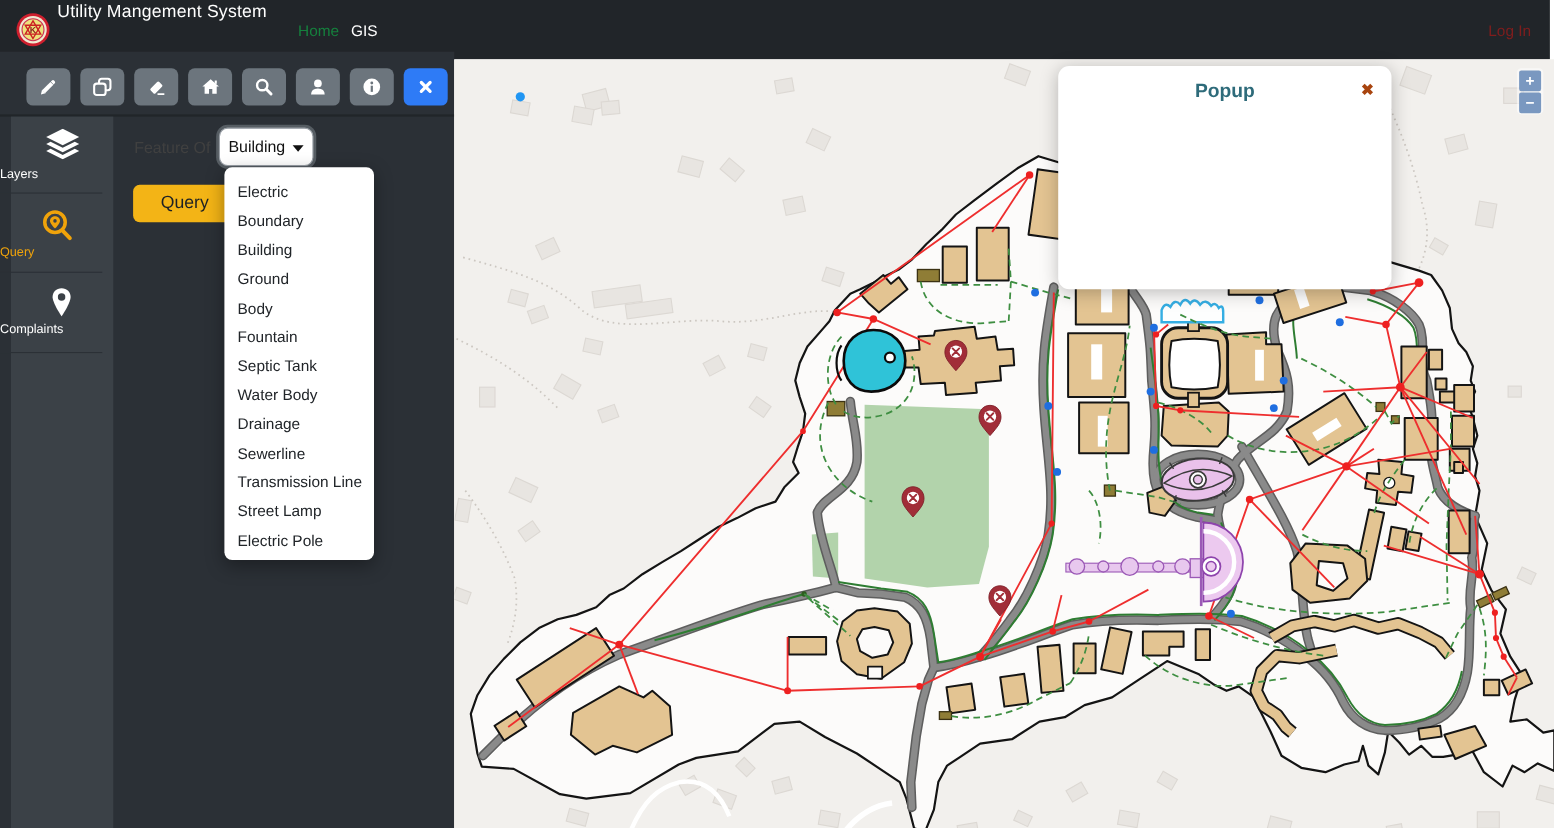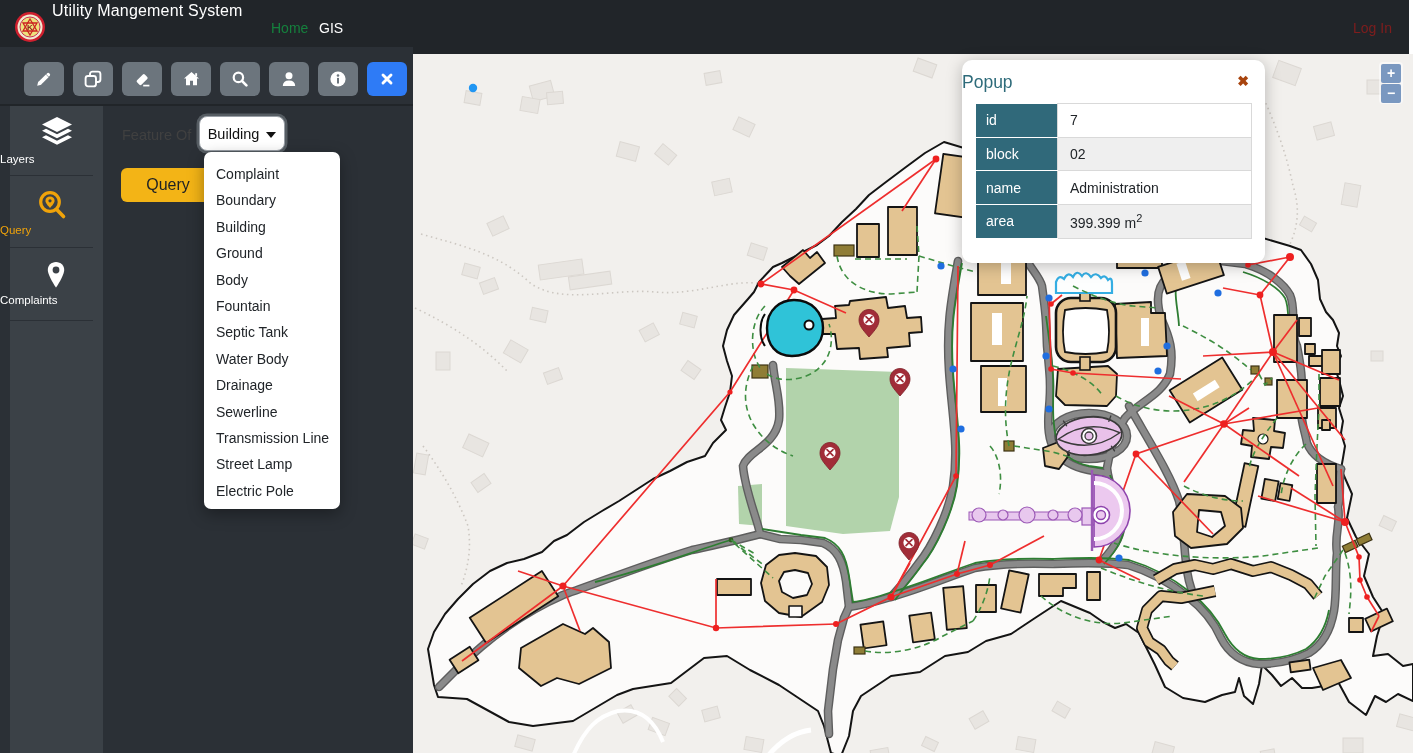--- a/index.html
+++ b/index.html
@@ -26,21 +26,21 @@
 #selB .car{width:0;height:0;border-left:5px solid transparent;border-right:5px solid transparent;
 border-top:6px solid #111;margin-left:7px;margin-top:2px}
 #qbtn{left:121px;top:168px;width:94px;height:34px;background:#f3b416;border-radius:6px;
 color:#1d2125;font-size:16px;font-weight:500;display:flex;align-items:center;justify-content:center}
 #menu{left:204px;top:152px;width:136px;height:357px;background:#fff;border-radius:7px;
 box-shadow:0 5px 16px rgba(0,0,0,.35);padding-top:9px}
 #menu div{height:26.4px;line-height:26.4px;padding-left:12px;font-size:14px;color:#212529}
 #map{left:413px;top:54px;width:1000px;height:699px;background:#f2f0ed}
 #popup{left:962px;top:60px;width:303px;height:203px;background:#fff;border-radius:10px;
 box-shadow:0 3px 16px rgba(0,0,0,.25)}
-#ptit{left:0;top:12px;width:303px;text-align:left;color:#2e6b7a;font-size:17.5px;font-weight:normal}
+#ptit{left:0;top:12px;width:303px;text-align:center;color:#2e6b7a;font-size:17.5px;font-weight:bold}
 #pcls{right:16px;top:13px;color:#a8440e;font-size:14px;font-weight:bold}
 #ptab{left:13px;top:43px;width:277px;border-collapse:collapse;font-size:14px;position:absolute}
 #ptab td{height:33.7px;border:1px solid #d9d9d9;padding:0}
 #ptab td.h{width:82px;background:#30697a;color:#fff;padding-left:10px;border-color:#fff;border-right:1px solid #d9d9d9}
 #ptab td.v{padding-left:12px;color:#212529}
 #zoomc{left:1379px;top:62px;width:24px;height:42px;background:rgba(255,255,255,.55);border-radius:4px;padding:2px}
 .zb{width:20px;height:18.5px;background:#7a98c0;border-radius:2px;color:#fff;font-weight:bold;
 font-size:14px;text-align:center;line-height:18px}
 </style>
 </head>
@@ -463,54 +463,34 @@
 <circle cx="688" cy="459" r="8.5" fill="#fff" stroke="#8e44ad" stroke-width="1.6"></circle>
 <circle cx="688" cy="459" r="4.5" fill="#ecc9ef" stroke="#8e44ad" stroke-width="1.4"></circle>
 <path d="M679,414 L679,495" fill="none" stroke="#9b59b6" stroke-width="2.4"></path>
 <use href="#pin" x="456" y="276"></use>
 <use href="#pin" x="487" y="335"></use>
 <use href="#pin" x="417" y="409"></use>
 <use href="#pin" x="496" y="499"></use>
 </svg>
 </div>
 <div class="abs" id="menu">
-<div>Complaint</div>
+<div>Electric</div>
     <div>Boundary</div>
     <div>Building</div>
     <div>Ground</div>
     <div>Body</div>
 <div>Fountain</div>
     <div>Septic Tank</div>
     <div>Water Body</div>
     <div>Drainage</div>
     <div>Sewerline</div>
 <div>Transmission Line</div>
     <div>Street Lamp</div>
     <div>Electric Pole</div>
 </div>
 <div class="abs" id="popup">
 <div class="abs" id="ptit">Popup</div>
 <div class="abs" id="pcls">✖</div>
-<table id="ptab">
-<tbody>
-        <tr>
-          <td class="h">id</td>
-          <td class="v" style="background:#fff">7</td>
-        </tr>
-<tr>
-          <td class="h">block</td>
-          <td class="v" style="background:#efefef">02</td>
-        </tr>
-<tr>
-          <td class="h">name</td>
-          <td class="v" style="background:#fff">Administration</td>
-        </tr>
-<tr>
-          <td class="h">area</td>
-          <td class="v" style="background:#efefef">399.399 m<sup style="font-size:11px">2</sup></td>
-        </tr>
-</tbody>
-    </table>
 </div>
 <div class="abs" id="zoomc">
     <div class="zb" style="margin-bottom:1.5px">+</div>
     <div class="zb">−</div>
   </div>
 
 </body></html>

